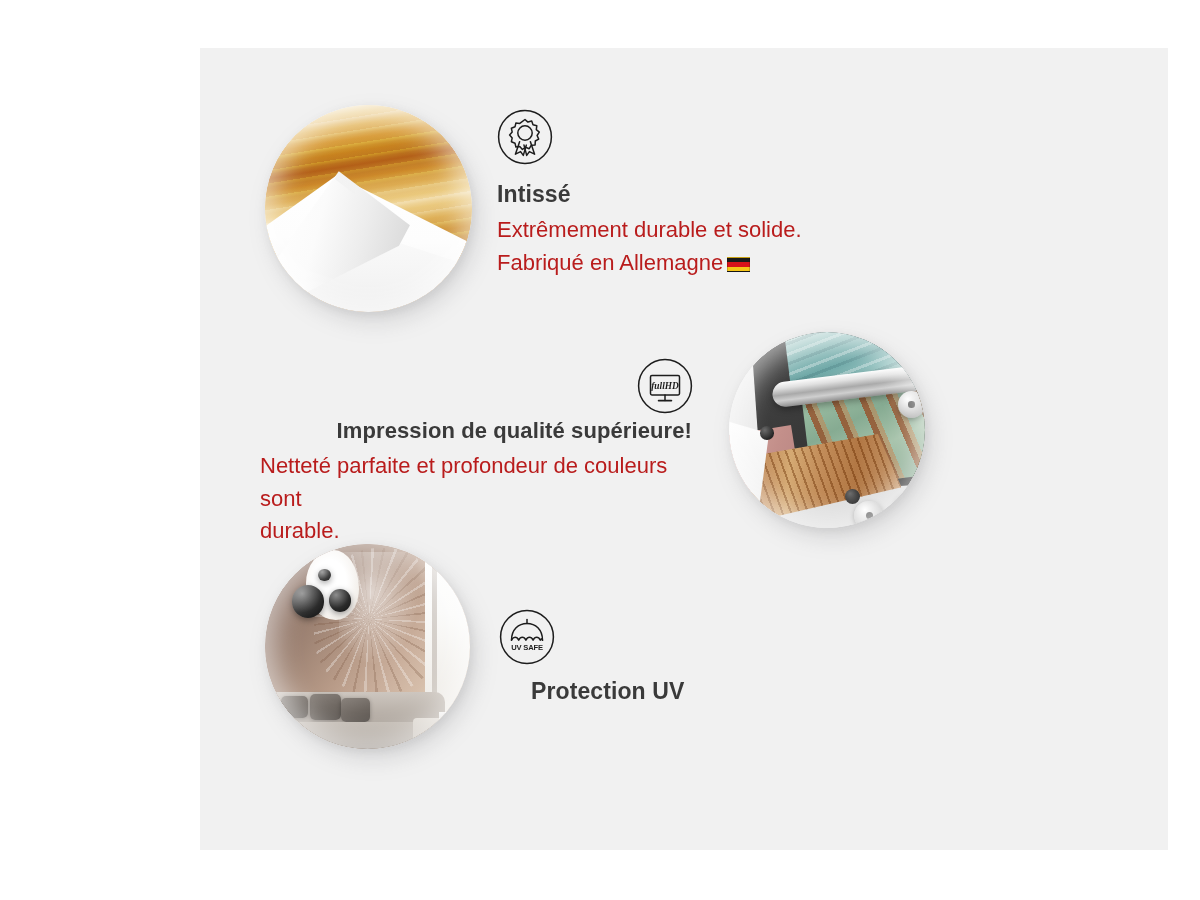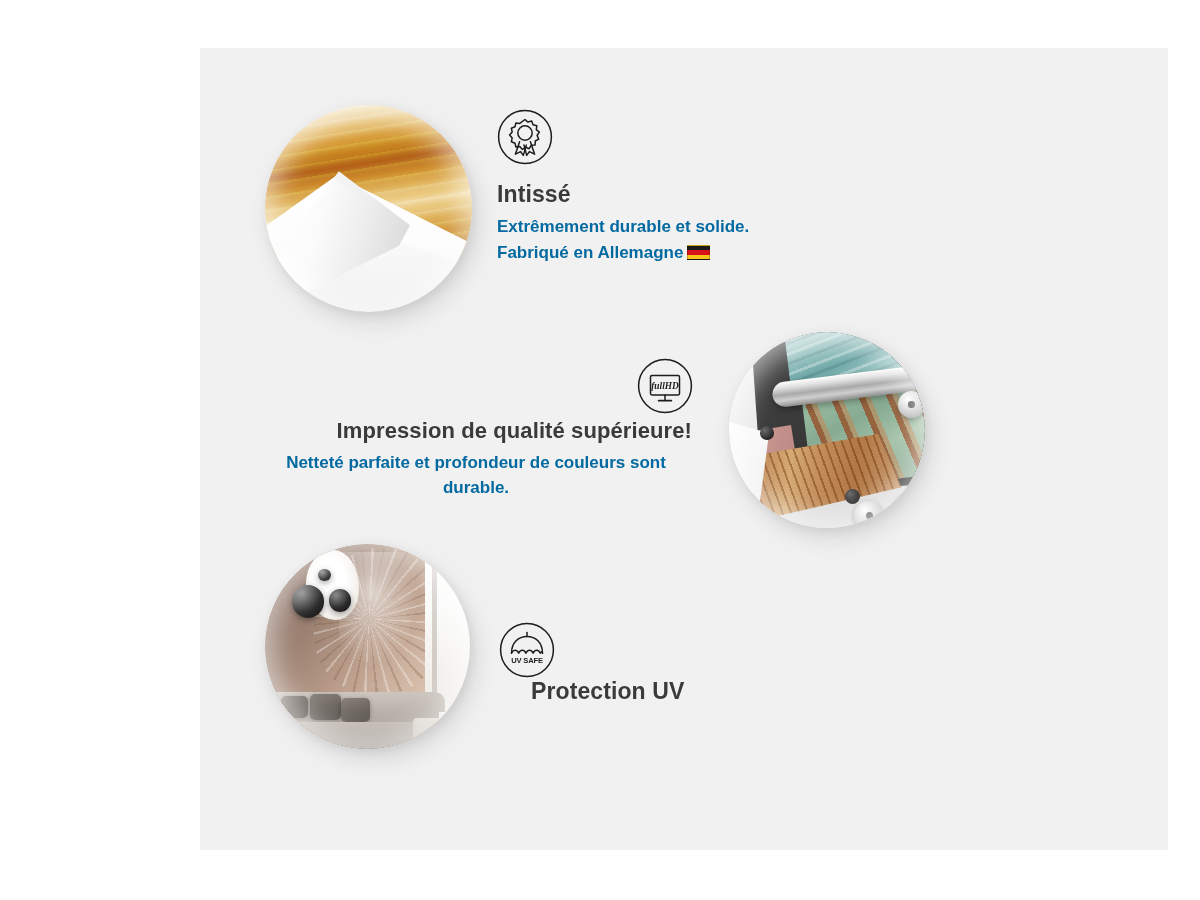--- a/index.html
+++ b/index.html
@@ -31,29 +31,29 @@
   .feature-title {
     font-size: 23px;
     font-weight: bold;
     color: #3a3a3a;
     letter-spacing: 0.1px;
     margin: 0 0 7px 0;
     line-height: 1.15;
     white-space: nowrap;
   }
   .feature-body {
-    font-size: 17px;
-    color: #0369a1;
+    font-size: 22px;
+    color: #b91c1c;
     line-height: 1.48;
     margin: 0;
-    font-weight: bold;
+    font-weight: normal;
   }
   .align-right .feature-title,
   .align-right .feature-body {
-    text-align: center;
+    text-align: left;
   }
   .align-right .feature-title { white-space: normal; }
 
   
   .badge-icon {
     position: absolute;
     width: 56px;
     height: 56px;
   }
   .badge-icon svg { display: block; width: 56px; height: 56px; }
@@ -421,21 +421,21 @@
       <div class="rm-cushion" style="left:22%; bottom:14%; width:15%; height:13%;"></div>
       <div class="rm-cushion" style="left:37%; bottom:13%; width:14%; height:12%;"></div>
       <div class="rm-cushion" style="left:8%;  bottom:15%; width:13%; height:11%;"></div>
       <div class="rm-seat"></div>
       <div class="rm-ottoman"></div>
       <div class="rm-glass"></div>
       <div class="photo-vignette"></div>
     </div>
   </div>
 
-  <div class="badge-icon" style="left:299px; top:574px;">
+  <div class="badge-icon" style="left:299px; top:561px;">
     <svg viewBox="0 0 56 56" fill="none" stroke="#1d1d1d" stroke-width="1.5" stroke-linejoin="round" stroke-linecap="round">
       <circle cx="28" cy="28" r="26.4"></circle>
 
       <path d="M12.5 31.2 C12.5 20.6 19.5 14.4 28 14.4 C36.5 14.4 43.5 20.6 43.5 31.2"></path>
       <path d="M12.5 31.2 C14.5 27.4 17.8 27.4 19.7 31.2
                C21.6 27.4 25.0 27.4 26.9 31.2
                C28.8 27.4 32.2 27.4 34.1 31.2
                C36.0 27.4 39.4 27.4 41.3 31.2
                C42.0 29.8 42.8 29.1 43.5 31.2"></path>
       <line x1="28" y1="14.4" x2="28" y2="10.6"></line>

